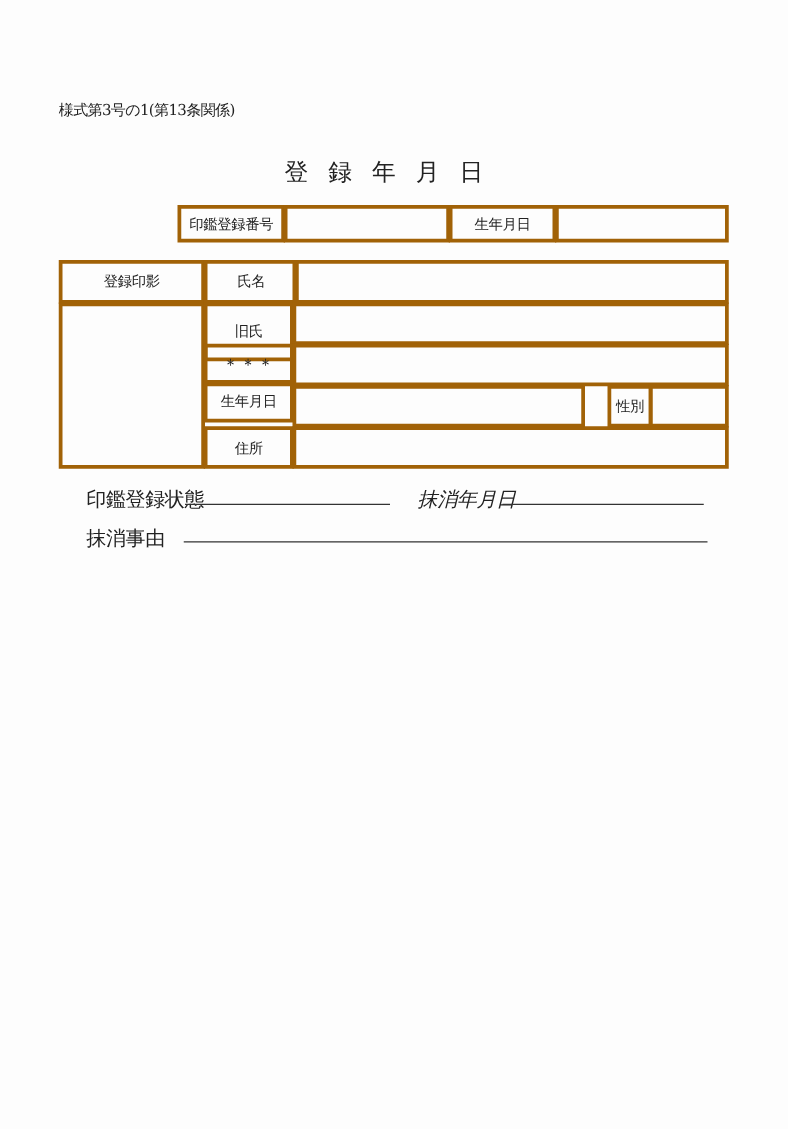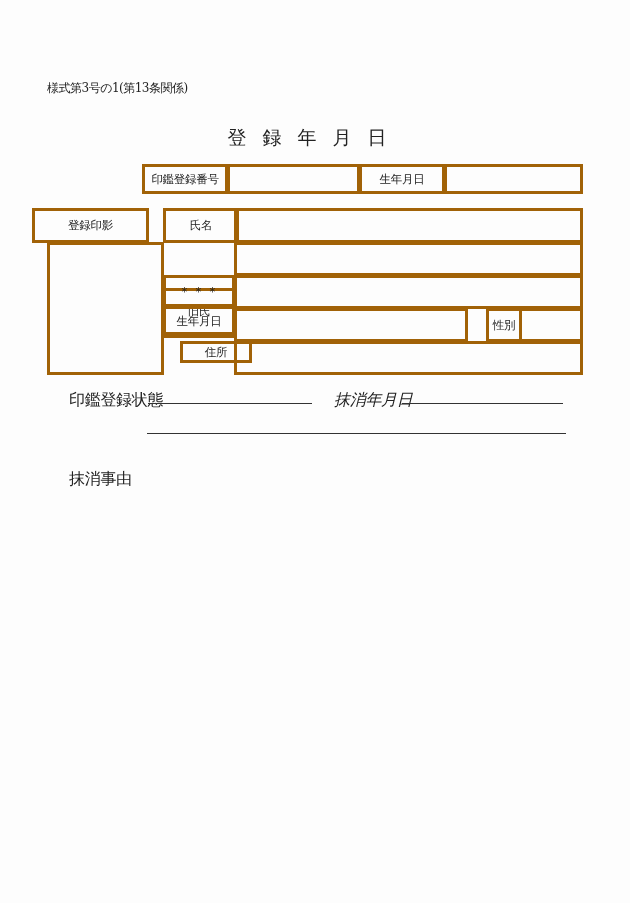--- a/index.html
+++ b/index.html
@@ -25,41 +25,41 @@
 <div class="abs title">登録年月日</div>
 
 <div>
   <div class="cell" style="left:142px;top:164px;width:86px;height:30px;">印鑑登録番号</div>
   <div class="cell" style="left:227px;top:164px;width:133px;height:30px;"></div>
   <div class="cell" style="left:359px;top:164px;width:86px;height:30px;">生年月日</div>
   <div class="cell" style="left:444px;top:164px;width:139px;height:30px;"></div>
 </div>
 
 <div>
-  <div class="cell" style="left:32px;top:208px;width:117px;height:35px;">登録印影</div>
+  <div class="cell" style="left:47px;top:208px;width:117px;height:35px;">登録印影</div>
   <div class="cell" style="left:47px;top:242px;width:117px;height:133px;"></div>
 
   <div class="cell" style="left:163px;top:208px;width:76px;height:35px;">氏名</div>
   <div class="cell" style="left:234px;top:208px;width:349px;height:35px;"></div>
 
-  <div class="cell" style="left:163px;top:242px;width:72px;height:47px;margin-top:46px;">旧氏</div>
+  <div class="cell" style="left:163px;top:242px;width:72px;height:47px;">旧氏</div>
   <div class="cell" style="left:234px;top:242px;width:349px;height:34px;"></div>
 
   <div class="cell" style="left:163px;top:275px;width:72px;height:34px;font-size:13px;letter-spacing:1px;">＊＊＊</div>
   <div class="cell" style="left:234px;top:275px;width:349px;height:34px;"></div>
 
   <div class="cell" style="left:163px;top:304px;width:72px;height:34px;">生年月日</div>
   <div class="cell" style="left:234px;top:308px;width:234px;height:34px;"></div>
   <div class="cell" style="left:486px;top:308px;width:36px;height:34px;">性別</div>
   <div class="cell" style="left:519px;top:308px;width:64px;height:34px;"></div>
 
-  <div class="cell" style="left:180px;top:341px;width:72px;height:22px;">住所</div>
+  <div class="cell" style="left:163px;top:341px;width:72px;height:34px;">住所</div>
   <div class="cell" style="left:234px;top:341px;width:349px;height:34px;"></div>
 </div>
 
 <div class="lbl" style="left:69px;top:390px;">印鑑登録状態</div>
 <div class="line" style="left:148px;top:403px;width:164px;"><span></span></div>
 
 <div class="lbl" style="left:334px;top:390px;font-style:italic;">抹消年月日</div>
 <div class="line" style="left:402px;top:403px;width:161px;"><span></span></div>
 
-<div class="lbl" style="left:69px;top:421px;margin-top:48px;">抹消事由</div>
+<div class="lbl" style="left:69px;top:421px;">抹消事由</div>
 <div class="line" style="left:147px;top:433px;width:419px;"><span></span></div>
 
 </body></html>

